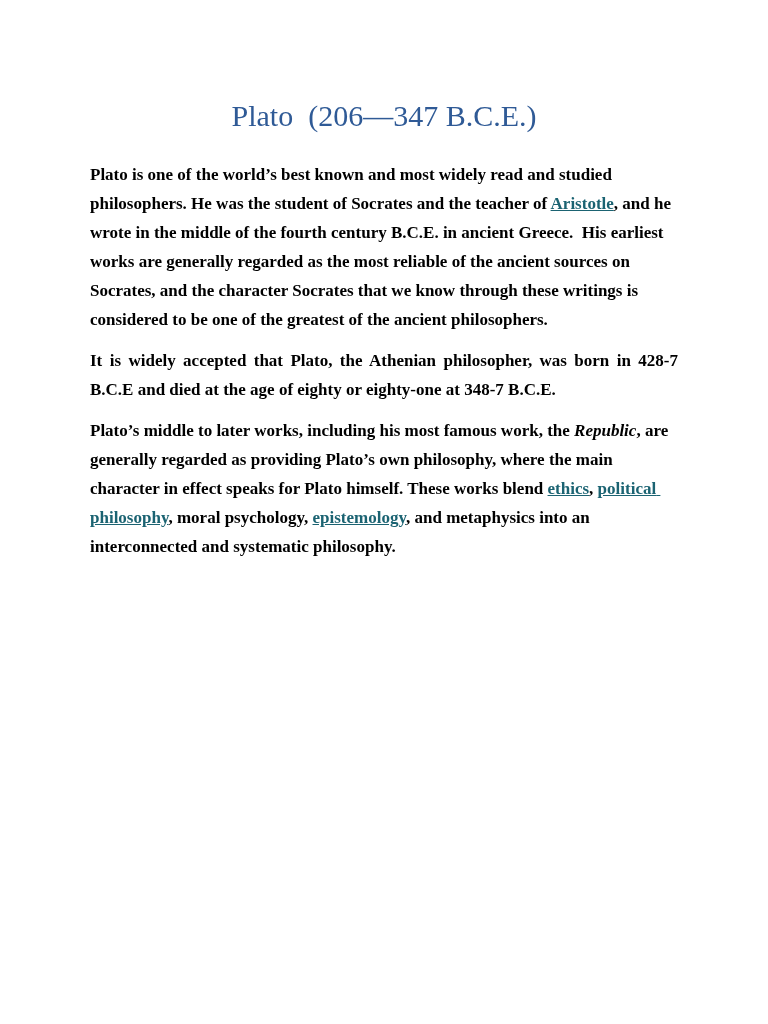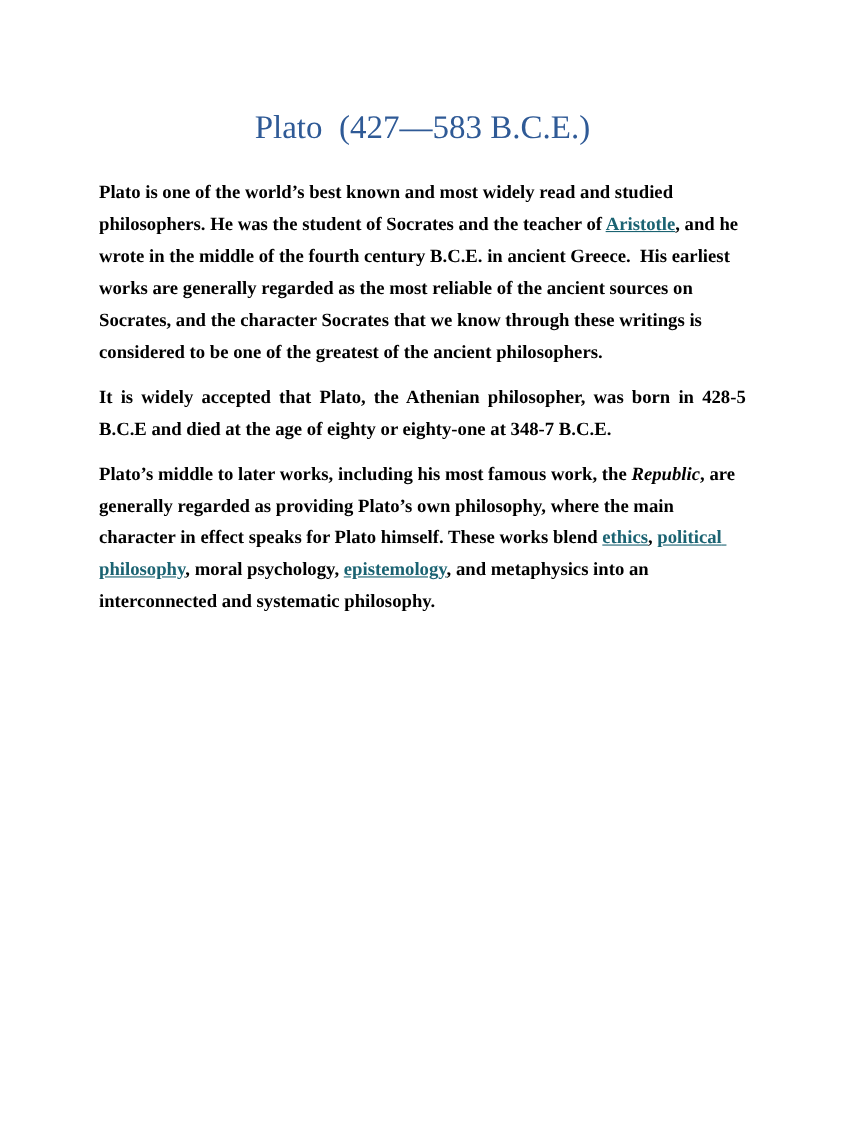--- a/index.html
+++ b/index.html
@@ -57,19 +57,19 @@
     cursor: pointer;
   }
   .content em {
     font-style: italic;
   }
 </style>
 </head>
 <body>
 
 <div class="page">
-  <h1 class="doc-title">Plato  (427—583 B.C.E.)</h1>
+  <h1 class="doc-title">Plato  (206—347 B.C.E.)</h1>
   <div class="content">
     <p class="para-left"><span>Plato is one of the world’s best known and most widely read and studied philosophers. He was the student of Socrates and the teacher of </span><a href="#">Aristotle</a><span>, and he wrote in the middle of the fourth century B.C.E. in ancient Greece.  His earliest works are generally regarded as the most reliable of the ancient sources on Socrates, and the character Socrates that we know through these writings is considered to be one of the greatest of the ancient philosophers.</span></p>
-    <p class="para-justify"><span>It is widely accepted that Plato, the Athenian philosopher, was born in 428-5 B.C.E and died at the age of eighty or eighty-one at 348-7 B.C.E.</span></p>
+    <p class="para-justify"><span>It is widely accepted that Plato, the Athenian philosopher, was born in 428-7 B.C.E and died at the age of eighty or eighty-one at 348-7 B.C.E.</span></p>
     <p class="para-left para-gap-top"><span>Plato’s middle to later works, including his most famous work, the </span><em>Republic</em><span>, are generally regarded as providing Plato’s own philosophy, where the main character in effect speaks for Plato himself. These works blend </span><a href="#">ethics</a><span>, </span><a href="#">political philosophy</a><span>, moral psychology, </span><a href="#">epistemology</a><span>, and metaphysics into an interconnected and systematic philosophy.</span></p>
   </div>
 </div>
 
 </body></html>

